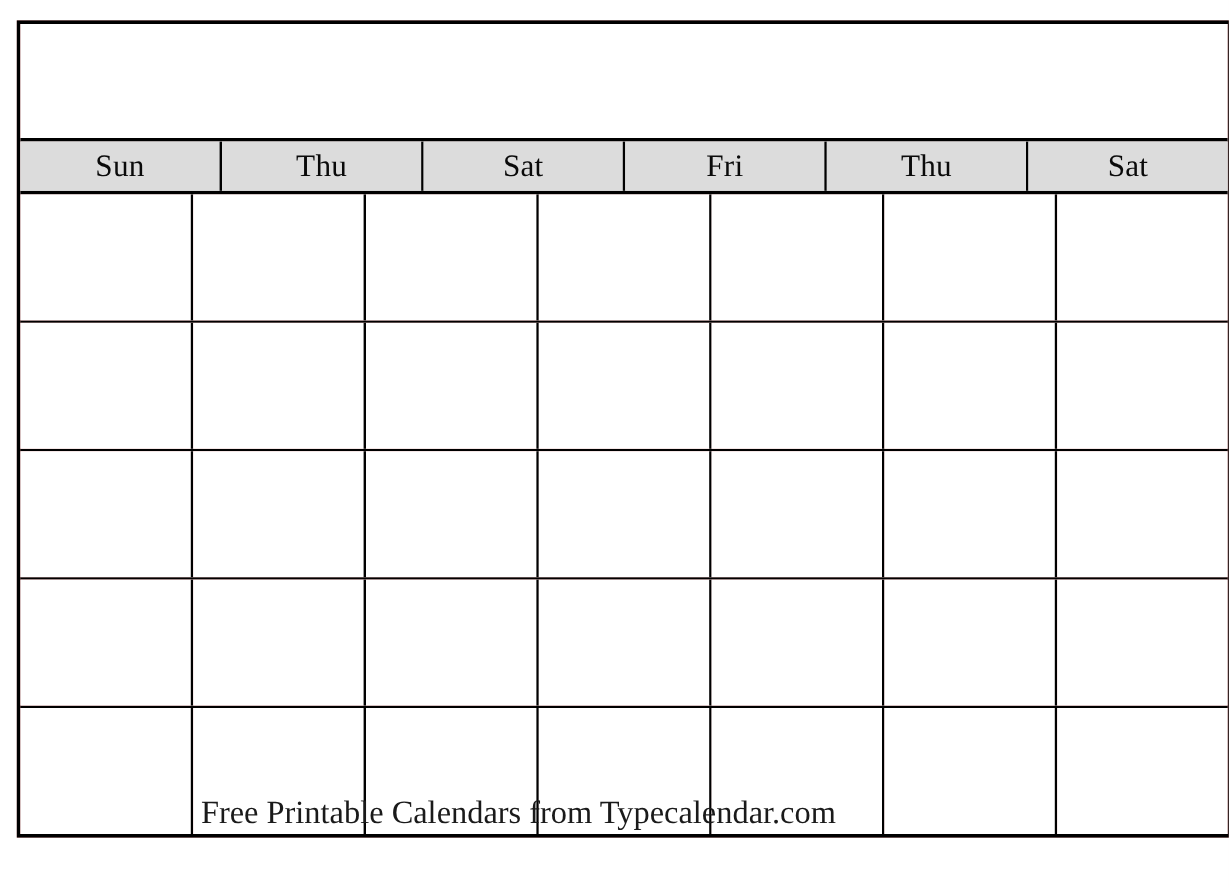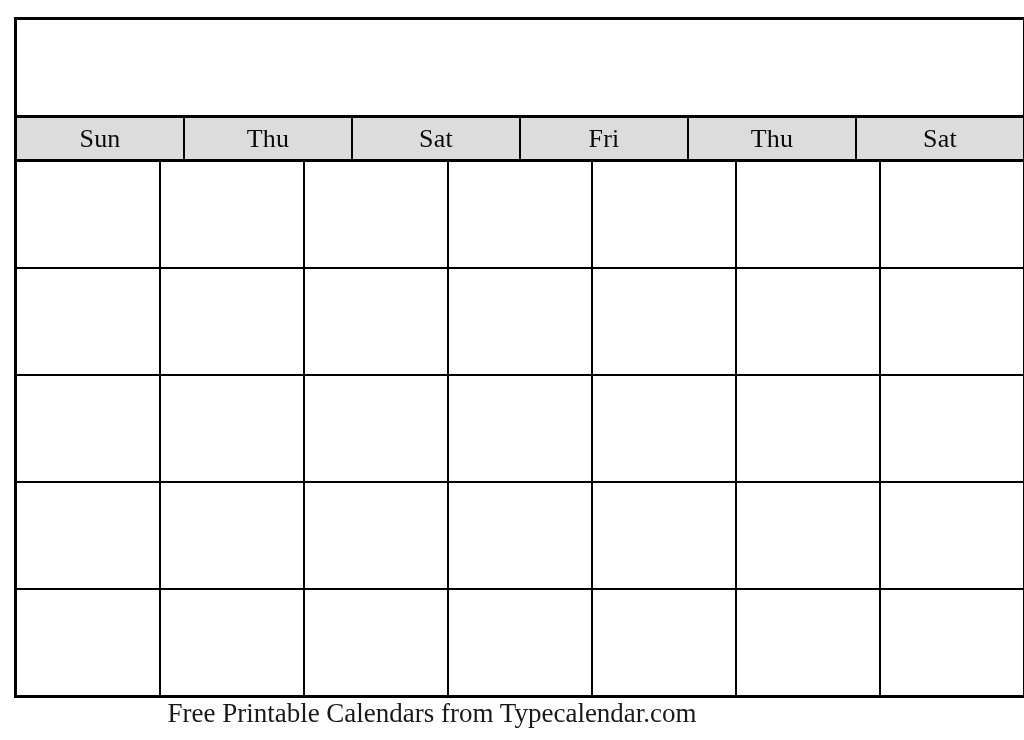--- a/index.html
+++ b/index.html
@@ -117,21 +117,21 @@
     font-family: "Liberation Serif", "DejaVu Serif", serif;
     font-size: 22px;
     line-height: 1;
     color: #111111;
   }
 
   
   .footer-credit {
     position: absolute;
     left: 0;
-    top: 696px;
+    top: 660px;
     width: 864px;
     text-align: center;
     font-family: "Liberation Serif", "DejaVu Serif", serif;
     font-size: 27px;
     line-height: 34px;
     color: #1a1a1a;
     white-space: nowrap;
   }
 </style>
 </head>

